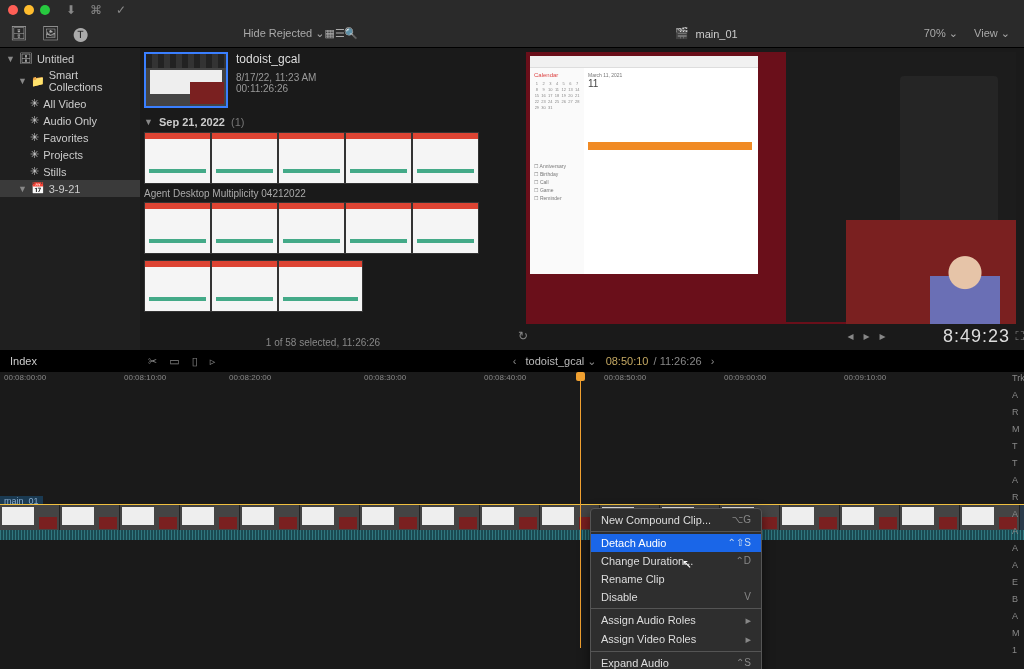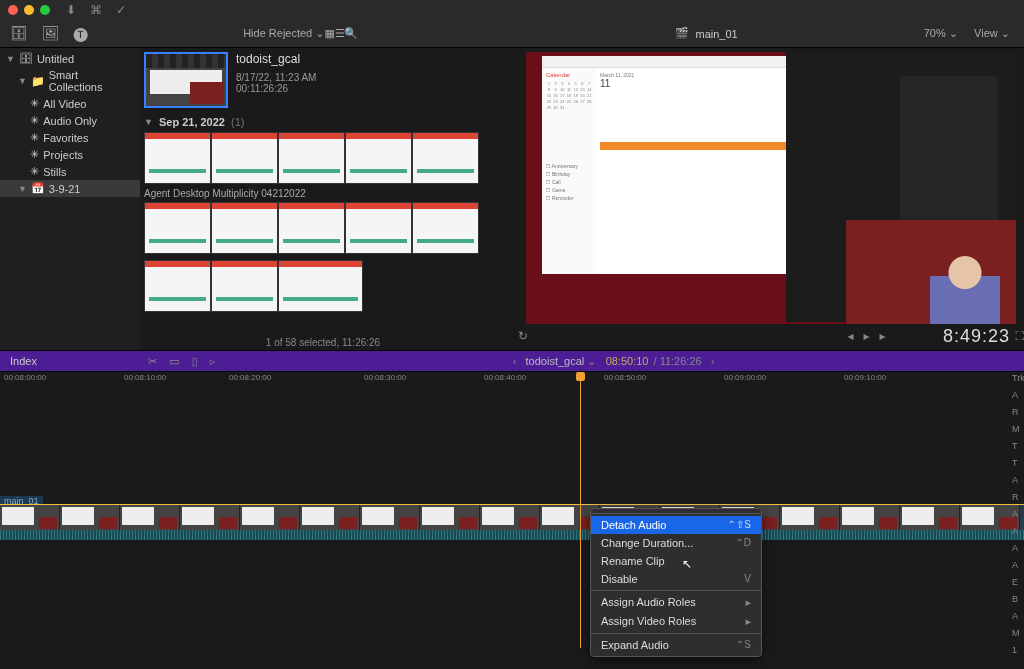--- a/index.html
+++ b/index.html
@@ -31,36 +31,36 @@
 .clip-title { font-size: 12px; color: #ddd; margin-bottom: 6px; }
 .date-header { font-size: 11px; color: #ccc; margin: 4px 0; display:flex; align-items:center; gap:6px; }
 .thumb-row { display: flex; gap: 0; margin-bottom: 4px; }
 .thumb { width: 67px; height: 52px; background: #f5f5f5; border: 1px solid #333; position: relative; }
 .thumb::before { content:""; position:absolute; top:0; left:0; right:0; height:6px; background:#dd4433; }
 .thumb::after { content:""; position:absolute; bottom:10px; left:4px; right:4px; height:4px; background:#4a8; }
 .thumb-caption { font-size: 10px; color: #aaa; margin: 1px 0 3px 0; }
 .browser-status { position: absolute; bottom: 2px; left: 0; right: 12px; text-align: center; font-size: 10px; color: #888; }
 .viewer { width: 506px; background: #1a1a1a; position: relative; }
 .viewer-canvas { margin: 4px 8px 0 8px; height: 272px; background: #6a0f1a; position: relative; }
-.cal-panel { position:absolute; top:4px; left:16px; width:254px; height:218px; background:#fff; }
+.cal-panel { position:absolute; top:4px; left:4px; width:228px; height:218px; background:#fff; }
 .cal-topbar { height:12px; background:#f1f1f1; border-bottom:1px solid #ddd; }
 .cal-side { position:absolute; left:0; top:12px; width:54px; bottom:0; background:#fafafa; padding:4px; }
 .mini-month { display:grid; grid-template-columns:repeat(7,1fr); gap:1px; font-size:4px; color:#888; }
 .mini-month span { text-align:center; }
 .cal-body { position:absolute; left:54px; top:12px; right:0; height:48px; background:#fff; padding:4px; font-size:5px; color:#777; }
 .cal-date-big { font-size:10px; color:#444; }
 .orange-bar { position:absolute; top:86px; left:58px; right:6px; height:8px; background:#f08a24; }
 .checklist { position:absolute; left:4px; top:106px; font-size:5px; color:#777; line-height:8px; }
 .dark-panel { position:absolute; top:0; right:0; width:230px; height:270px; background:#1c1c1c; }
 .dark-panel-inner { position:absolute; top:24px; right:18px; width:98px; height:170px; background:#252525; border-radius:4px; }
 .cam-pip { position:absolute; bottom:0; right:0; width:170px; height:104px; background:#7a2020; }
 .cam-person { position:absolute; right:10px; bottom:0; width:82px; height:82px; background: radial-gradient(circle at 50% 30%, #e6c4a8 0 16px, transparent 17px), linear-gradient(#6a6fb5,#6a6fb5); background-size: 100% 100%, 70px 48px; background-position: center 6px, center bottom; background-repeat:no-repeat; border-radius: 40px 40px 0 0; }
 .viewer-controls { height: 24px; display:flex; align-items:center; justify-content:center; gap:10px; color:#888; font-size:12px; position:relative; }
 .timecode-big { position:absolute; right:14px; font-size:18px; color:#ddd; letter-spacing:1px; }
-.subheader { height: 22px; background:#4c1d95; display:flex; align-items:center; border-top:1px solid #000; border-bottom:1px solid #000; }
+.subheader { height: 22px; background:#000000; display:flex; align-items:center; border-top:1px solid #000; border-bottom:1px solid #000; }
 .sub-left { width:140px; padding:0 10px; font-size:11px; color:#ccc; }
 .sub-mid { display:flex; gap:12px; padding:0 8px; color:#888; }
 .sub-center { flex:1; text-align:center; font-size:11px; color:#bbb; }
 .sub-tc { color:#c4a862; margin-left:6px; }
 .sub-dur { color:#888; margin-left:2px; }
 .ruler { height: 16px; background:#1a1a1a; position:relative; font-size:8px; color:#888; }
 .tick { position:absolute; top:1px; }
 .timeline-area { position:relative; height: 260px; background:#1a1a1a; }
 .playhead { position:absolute; left:580px; top:-16px; bottom:0; width:1px; background:#f0a030; z-index:5; }
 .playhead::before { content:""; position:absolute; top:0; left:-4px; width:9px; height:9px; background:#f0a030; border-radius:2px; }
@@ -294,20 +294,24 @@
       <div class="tl-thumb"></div>
       <div class="tl-thumb"></div>
       <div class="tl-thumb"></div>
   </div>
   <div class="audio-track">
       <div class="wave"></div>
     </div>
 </div>
 
 <div class="ctx-menu">
+  <div class="ctx-item">
+      <span>New Compound Clip...</span>
+      <span class="ctx-sc">⌥G</span>
+    </div>
   <div class="ctx-sep"></div>
   <div class="ctx-item hl">
       <span>Detach Audio</span>
       <span class="ctx-sc">⌃⇧S</span>
     </div>
   <div class="ctx-item">
       <span>Change Duration...</span>
       <span class="ctx-sc">⌃D</span>
     </div>
   <div class="ctx-item">

